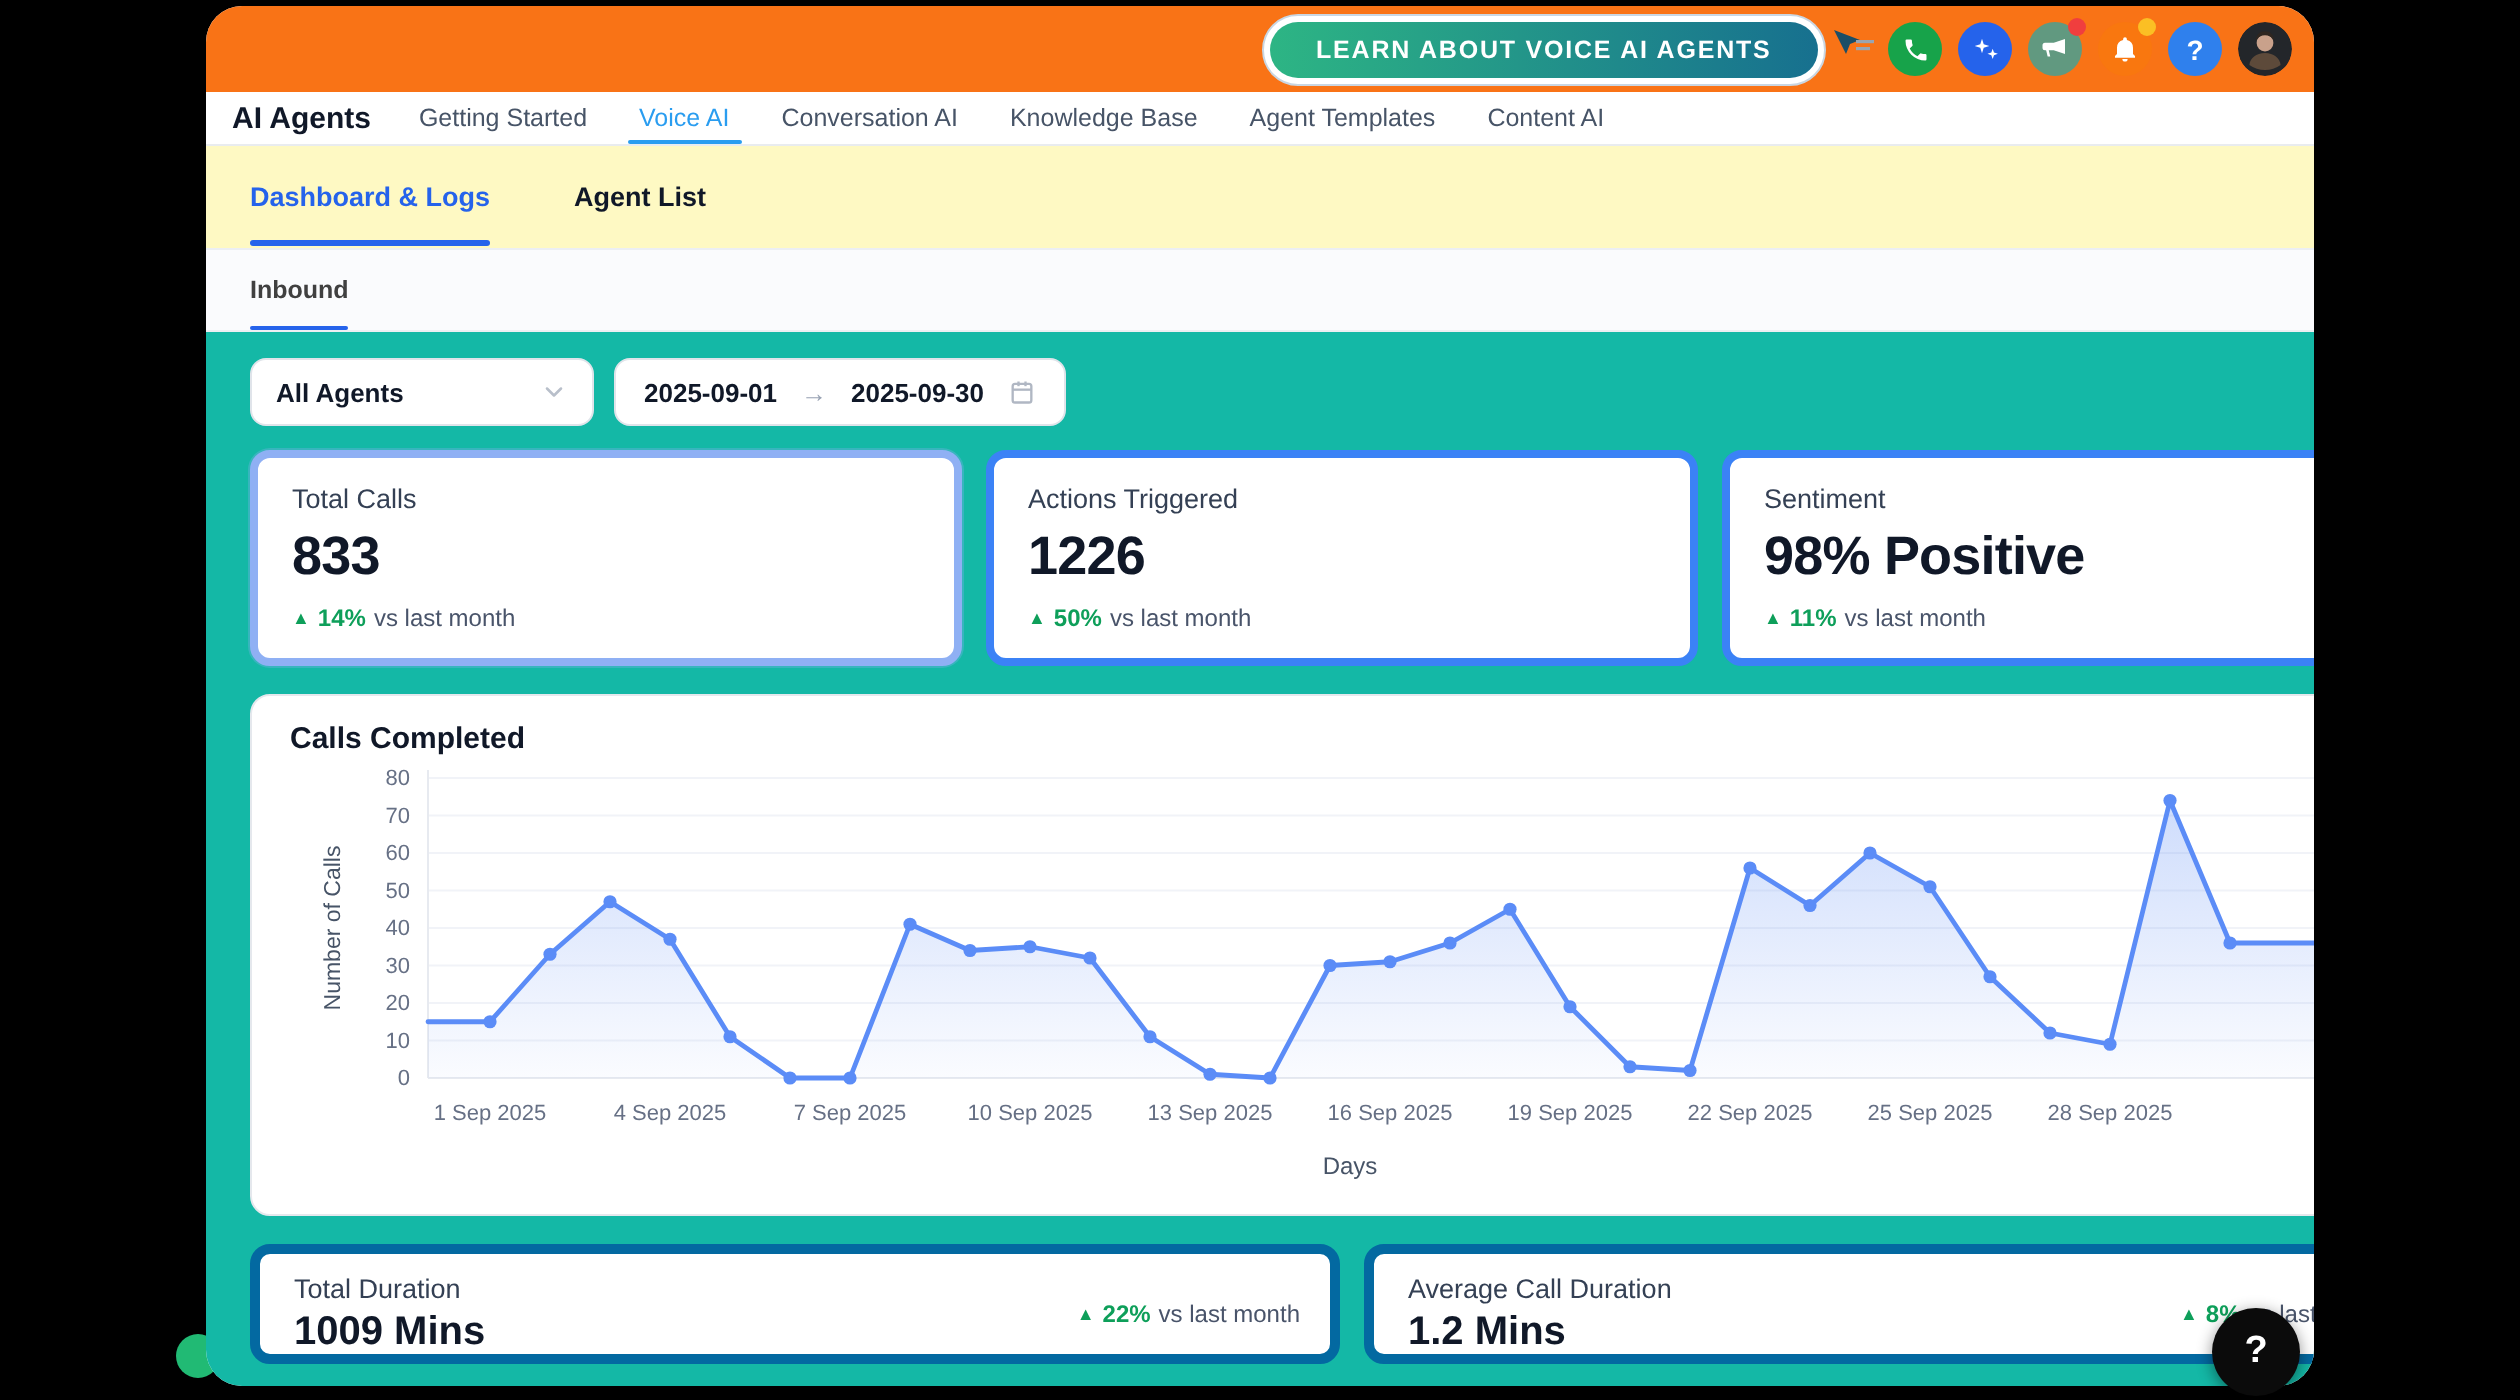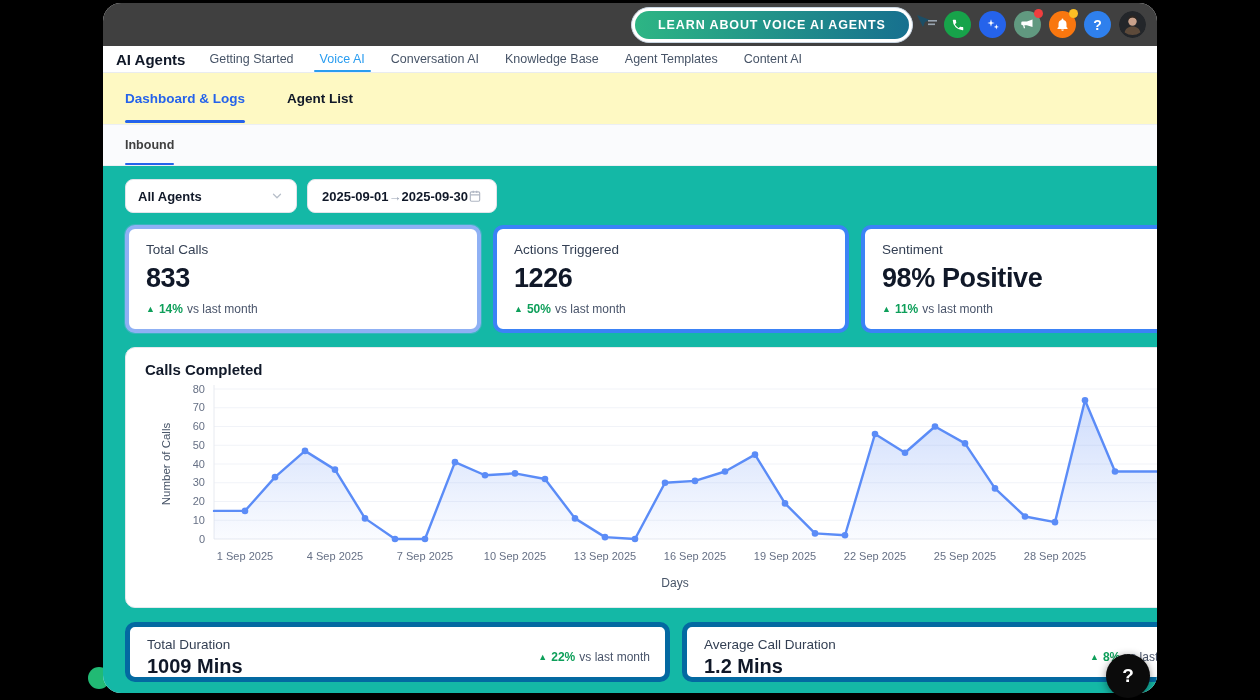--- a/index.html
+++ b/index.html
@@ -9,21 +9,21 @@
 
   
   .chat-bubble { position:absolute; left:88px; top:667px; width:22px; height:22px;
                  border-radius:50%; background:#21ba74; z-index:1; }
 
   
   .window { position:absolute; left:103px; top:3px; width:1054px; height:690px;
             background:#fff; border-radius:18px; overflow:hidden; z-index:2; color:#101828; }
 
   
-  .topbar { position:relative; height:43px; background:#404040; }
+  .topbar { position:relative; height:43px; background:#f97316; }
   .cta-wrap { position:absolute; left:528px; top:4px; display:flex; align-items:flex-start; }
   .cta-outer { border:1.5px solid #c9d6e2; border-radius:999px; padding:3px; background:#fff; }
   .cta { display:block; border:none; cursor:pointer; border-radius:999px;
          background:linear-gradient(90deg,#2db584,#17708f); color:#fff;
          font-family:"Liberation Sans",sans-serif; font-size:12.5px; font-weight:700;
          letter-spacing:.9px; padding:7px 23px; }
   .pointer-badge { margin-left:2px; margin-top:6px; width:26px; }
   .topbar-icons { position:absolute; right:11px; top:8px; display:flex; gap:8px; }
   .icon-circle { width:27px; height:27px; border-radius:50%; display:flex; align-items:center;
                  justify-content:center; position:relative; cursor:pointer; }
@@ -63,21 +63,21 @@
                  height:2.5px; border-radius:2px; background:#2563eb; }
 
   
   .content { background:#14b8a6; height:527px; padding:0 22px; overflow:hidden; }
 
   .filters { padding-top:13px; display:flex; gap:10px; }
   .select { width:172px; height:34px; background:#fff; border:1px solid #e0e4ea; border-radius:8px;
             display:flex; align-items:center; justify-content:space-between; padding:0 12px;
             font-size:13px; font-weight:700; color:#101828; cursor:pointer; }
   .daterange { height:34px; background:#fff; border:1px solid #e0e4ea; border-radius:8px;
-            display:flex; align-items:center; gap:0; padding:0 14px; font-size:13px;
+            display:flex; align-items:center; gap:12px; padding:0 14px; font-size:13px;
             font-weight:700; color:#101828; cursor:pointer; }
   .date-arrow { color:#98a2b3; font-weight:400; font-size:13px; }
 
   .stats-row { margin-top:12px; display:flex; gap:12px; width:1200px; }
   .stat-card { min-width:356px; width:356px; background:#fff; border:4px solid #3b82f6;
                border-radius:10px; padding:13px 17px; }
   .stat-card.selected { border-color:#8fb0f4; box-shadow:0 0 0 1px rgba(143,176,244,.30); }
   .stat-title { font-size:13.5px; color:#344054; }
   .stat-value { margin-top:6px; font-size:27px; font-weight:700; color:#101828; letter-spacing:-.4px; }
   .delta { margin-top:8px; font-size:12px; display:flex; align-items:center; gap:4px; }

